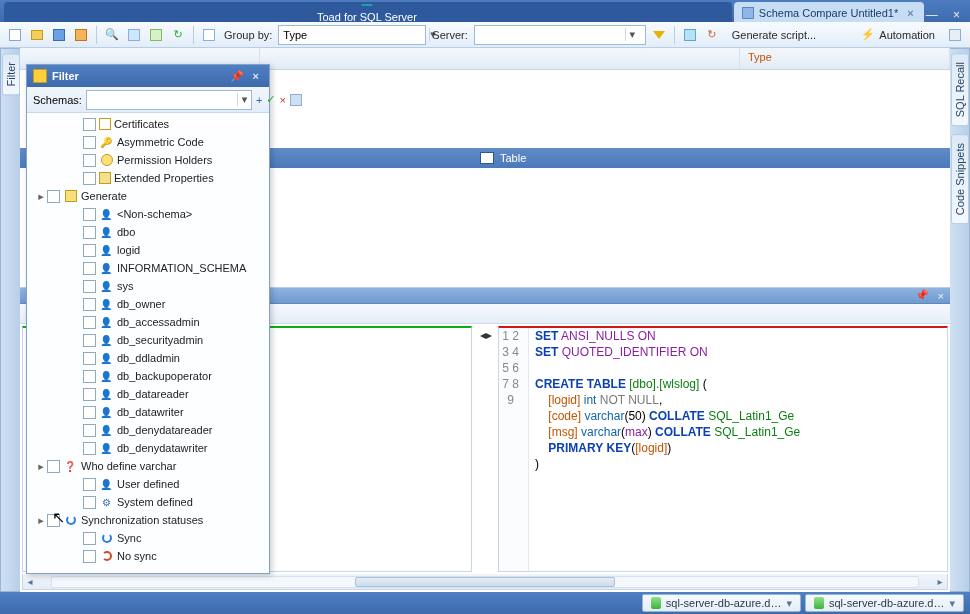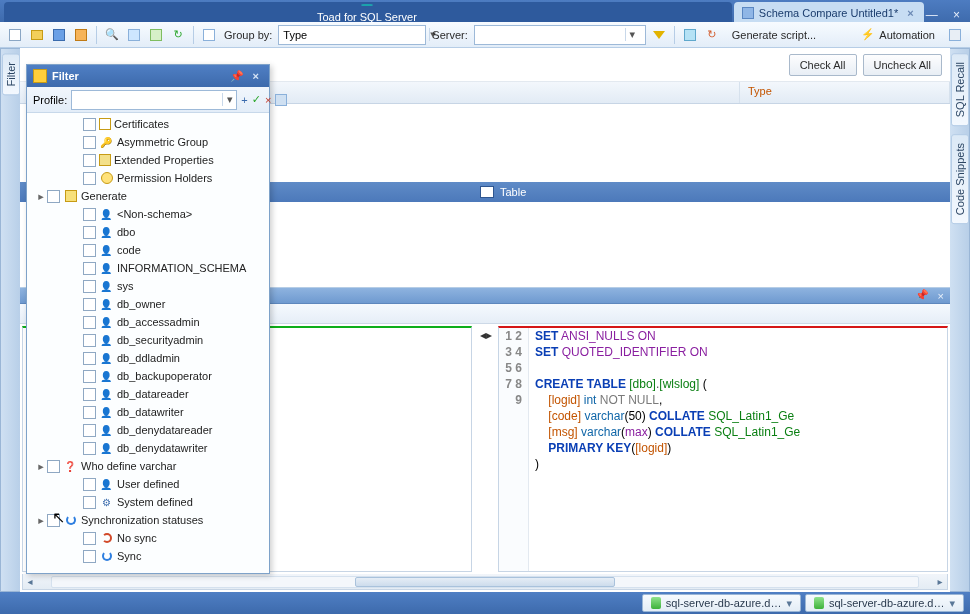--- a/index.html
+++ b/index.html
@@ -61,21 +61,21 @@
 .grid-body { flex: 1; background: #fff; position: relative; }
 .grid-group-row { position: absolute; left: 0; right: 0; top: 78px; height: 20px; background: linear-gradient(#5f8bc7,#4c79ba); color: #fff; font-size: 11px; display: flex; align-items: center; padding-left: 460px; gap: 6px; }
 .grid-group-row .gico { width: 14px; height: 12px; background: #fff; border: 1px solid #2f5690; }
 .diff-titlebar { height: 16px; background: linear-gradient(#8eb3df,#6f9ad0); border-bottom: 1px solid #5d87bd; display: flex; justify-content: flex-end; align-items: center; padding: 0 6px; gap: 8px; color: #e9f1fb; font-size: 11px; }
 .diff-wrap { flex: 1; display: flex; flex-direction: column; }
 .diff-toolbar { height: 20px; background: linear-gradient(#f5f9fe,#e6eef7); border-bottom: 1px solid #cdd9e7; }
 .diff-panes { flex: 1; display: flex; min-height: 0; }
 .code-pane { flex: 1; min-width: 0; background: #fff; border: 1px solid #c7d5e5; font-family: Consolas, "Courier New", monospace; font-size: 12px; line-height: 16px; position: relative; overflow: hidden; }
 .code-pane.left { border-top: 2px solid #0eae1a; margin: 2px 2px 2px 2px; }
 .code-pane.right { border-top: 2px solid #d51616; margin: 2px 2px 2px 0; }
-.gutter { width: 30px; text-align: right; color: #888; padding-right: 6px; border-right: 1px solid #e3e9f0; background: #fafcfe; font-weight: bold; }
+.gutter { width: 30px; text-align: center; color: #888; padding-right: 6px; border-right: 1px solid #e3e9f0; background: #fafcfe; }
 .code-body { display: flex; height: 100%; }
 .code-lines { flex: 1; padding: 0 6px; white-space: pre; overflow: hidden; }
 .hl-green { background: #d6f5cf; }
 .hl-yellow { background: #fff7c6; }
 .kw { color: #0a3fb5; font-weight: 600; }
 .kw2 { color: #8a1fa0; }
 .tbl { color: #0a7f12; }
 .col { color: #c35400; }
 .typ { color: #1066a8; }
 .gray { color: #7a7a7a; }
@@ -174,24 +174,20 @@
       </div>
   </div>
 
   <div class="body">
     <div class="sidetab left">
       <div class="sidetab-item"><span>Filter</span></div>
     </div>
 
     <div class="main">
       <div class="top-grid">
-        <div class="top-actions">
-          <button class="act-btn">Check All</button>
-          <button class="act-btn">Uncheck All</button>
-        </div>
         <div class="grid-head">
           <div class="col" style="width:240px;"></div>
           <div class="col" style="flex:1;"></div>
           <div class="col" style="width:210px;">Type</div>
         </div>
         <div class="grid-body">
           <div class="grid-group-row">
             <span class="gico"></span>
             <span>Table</span>
           </div>
@@ -276,21 +272,21 @@
 </div>
 
 <div class="filter-panel">
   <div class="fp-title">
     <span class="ico"></span>
     <span>Filter</span>
     <span class="pin">📌</span>
     <span class="x">×</span>
   </div>
   <div class="fp-profile">
-    <span>Profile:</span>
+    <span>Schemas:</span>
     <div class="combo">
       <input value="" style="">
       <span class="arrow">▾</span>
     </div>
     <span class="mini">+</span>
     <span class="mini" style="color:#2aa62a;">✓</span>
     <span class="mini" style="color:#c23a2a;">×</span>
     <span class="mini">
         <span style="width:12px;height:12px;background:#cfe0f2;border:1px solid #8ab0da;display:inline-block;"></span>
       </span>
@@ -301,39 +297,39 @@
         <span class="toggle"></span>
         <span class="chk"></span>
         <span class="ico" style="background:#fff;border:1px solid #c79b15;width:12px;height:12px;"></span>
         <span class="lbl">Certificates</span>
       </div>
       <div class="tree-row">
         <span class="spacer" style="width:42px"></span>
         <span class="toggle"></span>
         <span class="chk"></span>
         <span class="ico ico-key">🔑</span>
-        <span class="lbl">Asymmetric Group</span>
-      </div>
-      <div class="tree-row">
-        <span class="spacer" style="width:42px"></span>
-        <span class="toggle"></span>
-        <span class="chk"></span>
-        <span class="ico" style="background:#f3e08a;border:1px solid #c79b15;width:12px;height:12px;"></span>
-        <span class="lbl">Extended Properties</span>
+        <span class="lbl">Asymmetric Code</span>
       </div>
       <div class="tree-row">
         <span class="spacer" style="width:42px"></span>
         <span class="toggle"></span>
         <span class="chk"></span>
         <span class="ico">
           <span class="ico-user"></span>
         </span>
         <span class="lbl">Permission Holders</span>
       </div>
       <div class="tree-row">
+        <span class="spacer" style="width:42px"></span>
+        <span class="toggle"></span>
+        <span class="chk"></span>
+        <span class="ico" style="background:#f3e08a;border:1px solid #c79b15;width:12px;height:12px;"></span>
+        <span class="lbl">Extended Properties</span>
+      </div>
+      <div class="tree-row">
         <span class="spacer" style="width:6px"></span>
         <span class="toggle">▸</span>
         <span class="chk"></span>
         <span class="ico">
           <span class="ico-schema"></span>
         </span>
         <span class="lbl">Generate</span>
       </div>
       <div class="tree-row">
         <span class="spacer" style="width:42px"></span>
@@ -347,21 +343,21 @@
         <span class="toggle"></span>
         <span class="chk"></span>
         <span class="ico" style="color:#5a87c2;">👤</span>
         <span class="lbl">dbo</span>
       </div>
       <div class="tree-row">
         <span class="spacer" style="width:42px"></span>
         <span class="toggle"></span>
         <span class="chk"></span>
         <span class="ico" style="color:#5a87c2;">👤</span>
-        <span class="lbl">code</span>
+        <span class="lbl">logid</span>
       </div>
       <div class="tree-row">
         <span class="spacer" style="width:42px"></span>
         <span class="toggle"></span>
         <span class="chk"></span>
         <span class="ico" style="color:#5a87c2;">👤</span>
         <span class="lbl">INFORMATION_SCHEMA</span>
       </div>
       <div class="tree-row">
         <span class="spacer" style="width:42px"></span>
@@ -461,29 +457,29 @@
         <span class="ico">
           <span class="ico-sync"></span>
         </span>
         <span class="lbl">Synchronization statuses</span>
       </div>
       <div class="tree-row">
         <span class="spacer" style="width:42px"></span>
         <span class="toggle"></span>
         <span class="chk"></span>
         <span class="ico">
+          <span class="ico-sync"></span>
+        </span>
+        <span class="lbl">Sync</span>
+      </div>
+      <div class="tree-row">
+        <span class="spacer" style="width:42px"></span>
+        <span class="toggle"></span>
+        <span class="chk"></span>
+        <span class="ico">
           <span class="ico-nosync"></span>
         </span>
         <span class="lbl">No sync</span>
       </div>
-      <div class="tree-row">
-        <span class="spacer" style="width:42px"></span>
-        <span class="toggle"></span>
-        <span class="chk"></span>
-        <span class="ico">
-          <span class="ico-sync"></span>
-        </span>
-        <span class="lbl">Sync</span>
-      </div>
     </div>
 </div>
 
 <span class="cursor-img">↖</span>
 
 </body></html>

